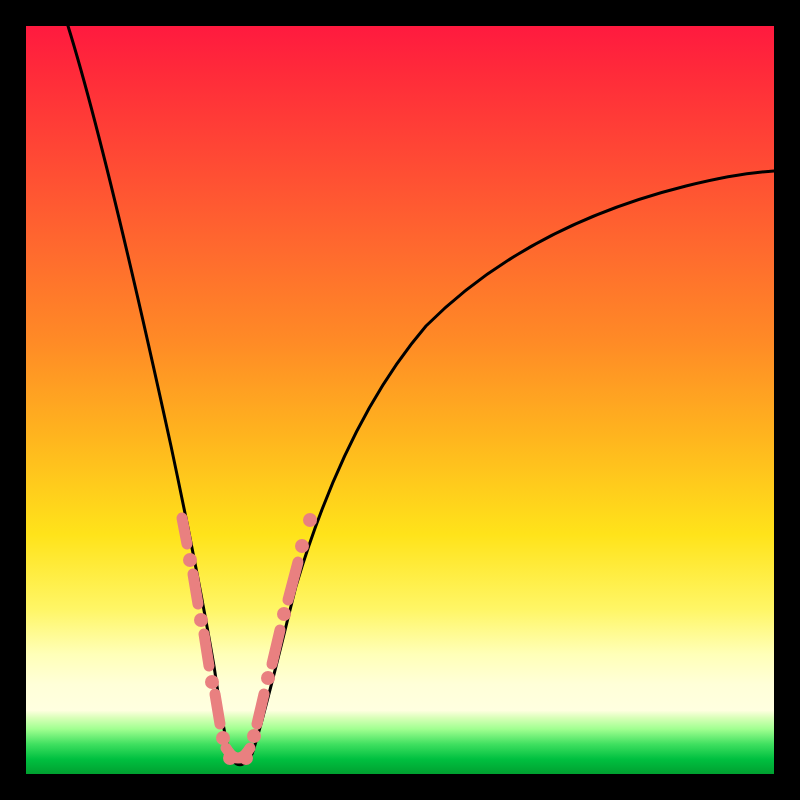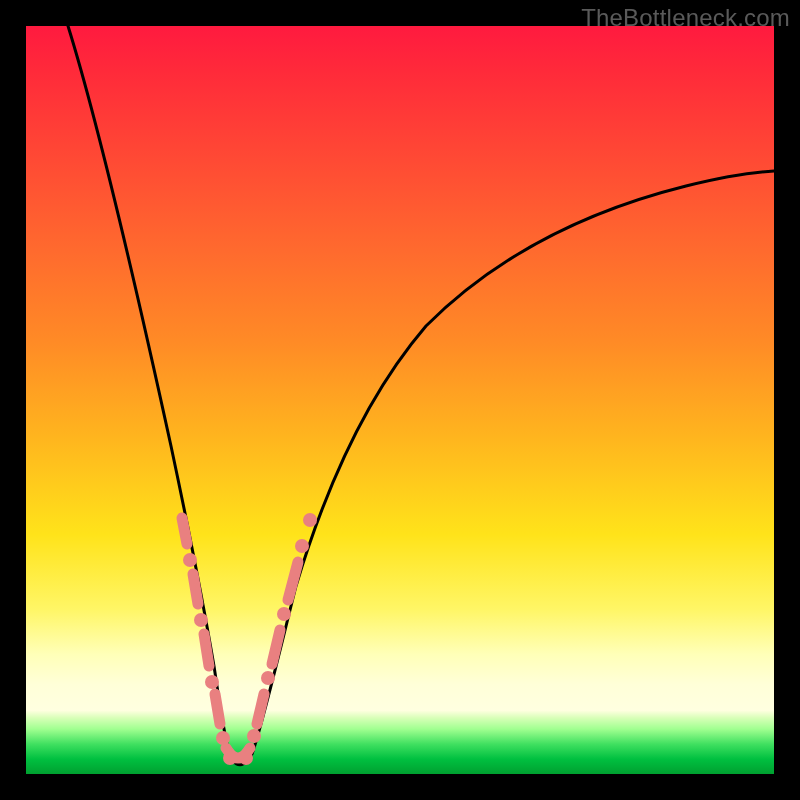--- a/index.html
+++ b/index.html
@@ -116,15 +116,14 @@
       <path class="pink-seg" d="M 246 638 L 254 604"></path>
       <circle class="pink-dot" cx="258" cy="588" r="7"></circle>
       <path class="pink-seg" d="M 262 574 L 272 536"></path>
       <circle class="pink-dot" cx="276" cy="520" r="7"></circle>
       <circle class="pink-dot" cx="284" cy="494" r="7"></circle>
 
     </svg>
 
   </div>
 
-  <div class="watermark">TheBottleneck.com</div>
 
 </div>
 
 </body></html>

